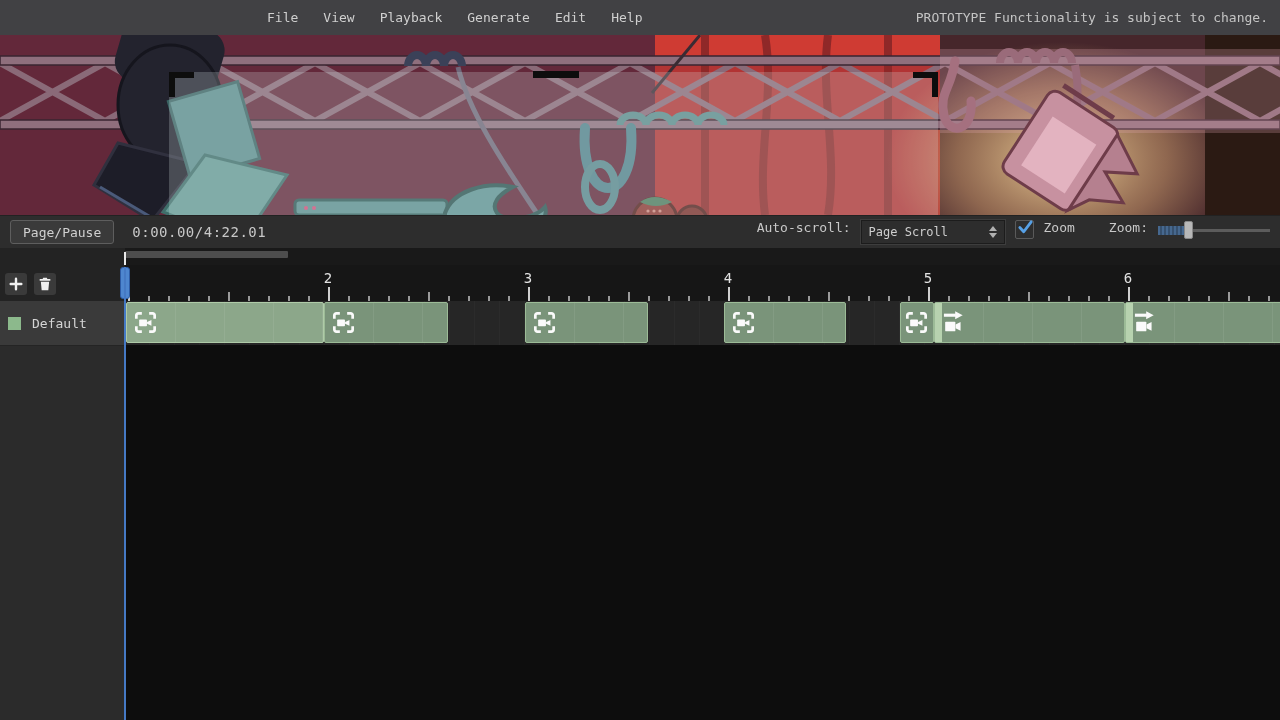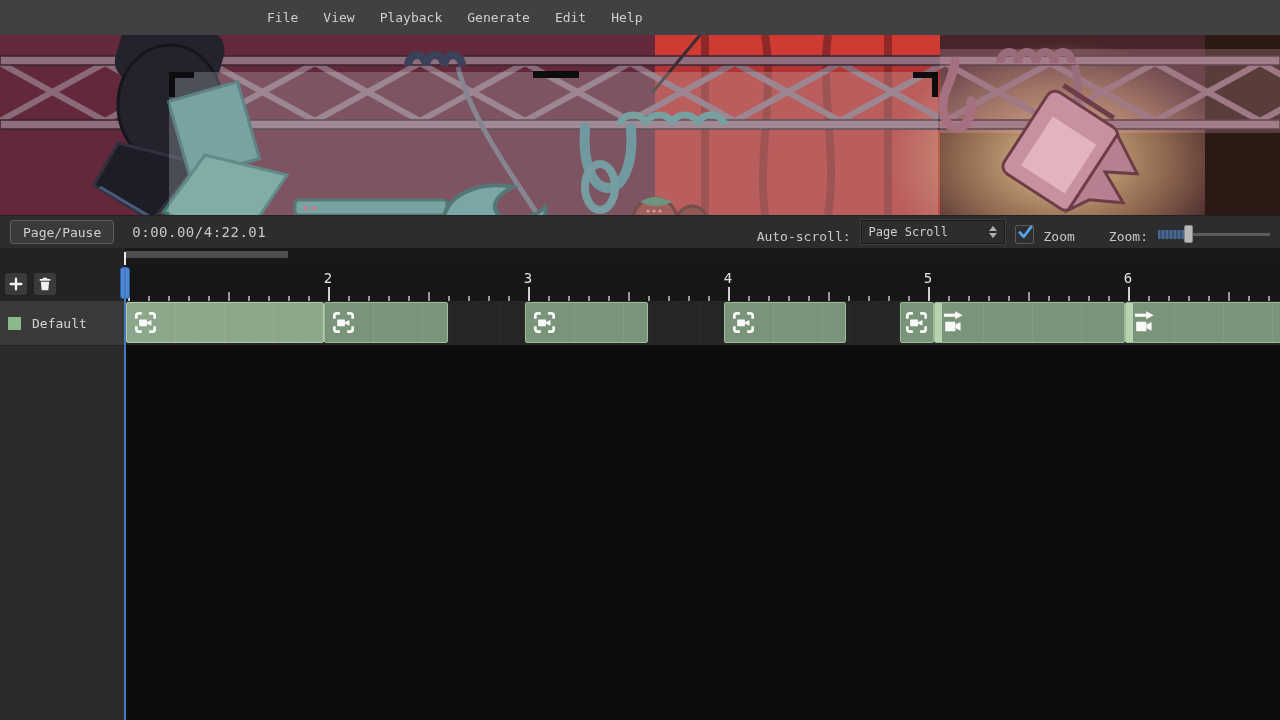--- a/index.html
+++ b/index.html
@@ -15,21 +15,21 @@
 
   
   .preview{height:180px;overflow:hidden;background:#5e2a3a;}
   .preview svg{display:block;}
 
   
   .toolbar{height:33px;background:#2d2d2d;display:flex;align-items:center;box-sizing:border-box;padding:0 10px;border-top:1px solid #222;}
   .btn{height:24px;padding:0 12px;background:#3a3a3a;border:1px solid #5e5e5e;border-radius:3px;
        color:#d0d0d0;font-size:13px;font-family:inherit;cursor:pointer;}
   .time{margin-left:18px;color:#c8c8c8;font-size:14px;letter-spacing:.5px;}
-  .tb-right{margin-left:auto;display:flex;align-items:flex-end;gap:10px;}
+  .tb-right{margin-left:auto;display:flex;align-items:flex-start;gap:10px;}
   .lbl{color:#c8c8c8;font-size:13px;}
   .select{width:128px;height:22px;background:#2d2d2d;border:1px solid #1c1c1c;box-shadow:0 0 0 1px #3d3d3d;
           display:flex;align-items:center;justify-content:space-between;padding:0 7px;color:#cfcfcf;font-size:12px;cursor:pointer;}
   .updown i{display:block;width:0;height:0;border-left:4px solid transparent;border-right:4px solid transparent;}
   .updown .up{border-bottom:5px solid #b0b0b0;margin-bottom:2px;}
   .updown .dn{border-top:5px solid #b0b0b0;}
   .checkbox{position:relative;width:17px;height:17px;background:#2e2e2e;border:1px solid #5a5a5a;border-radius:2px;display:inline-block;cursor:pointer;}
   .checkbox svg{position:absolute;left:1px;top:-2px;width:17px;height:17px;visibility:hidden;}
   .checkbox.checked svg{visibility:visible;}
   .slider{position:relative;width:112px;height:20px;cursor:pointer;}
@@ -112,20 +112,21 @@
 
   <header class="menubar">
     <nav class="menu" id="menu">
         <span class="menu-item">File</span>
         <span class="menu-item">View</span>
         <span class="menu-item">Playback</span>
         <span class="menu-item">Generate</span>
         <span class="menu-item">Edit</span>
         <span class="menu-item">Help</span>
       </nav>
+    <div class="notice">PROTOTYPE Functionality is subject to change.</div>
   </header>
 
   <div class="preview">
     <svg width="1280" height="180" viewBox="0 0 1280 180" xmlns="http://www.w3.org/2000/svg">
       <defs>
         <radialGradient id="glow" cx="0.5" cy="0.5" r="0.5">
           <stop offset="0" stop-color="#f2d79e" stop-opacity="0.95"></stop>
           <stop offset="0.6" stop-color="#d8a874" stop-opacity="0.5"></stop>
           <stop offset="1" stop-color="#d8a874" stop-opacity="0"></stop>
         </radialGradient>

